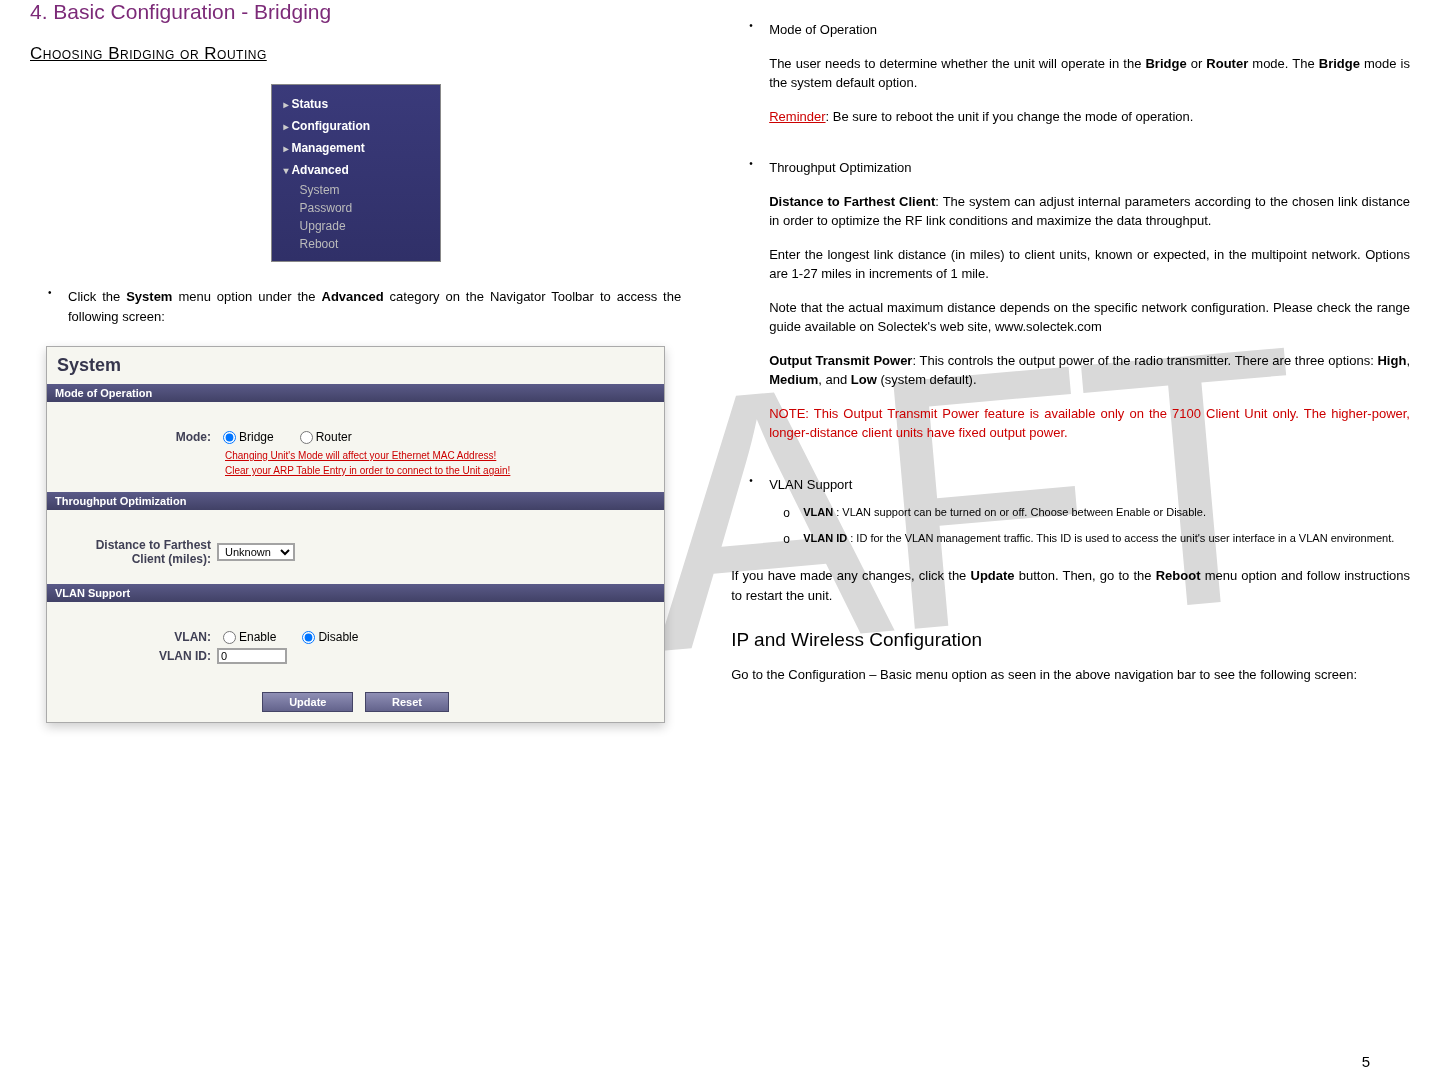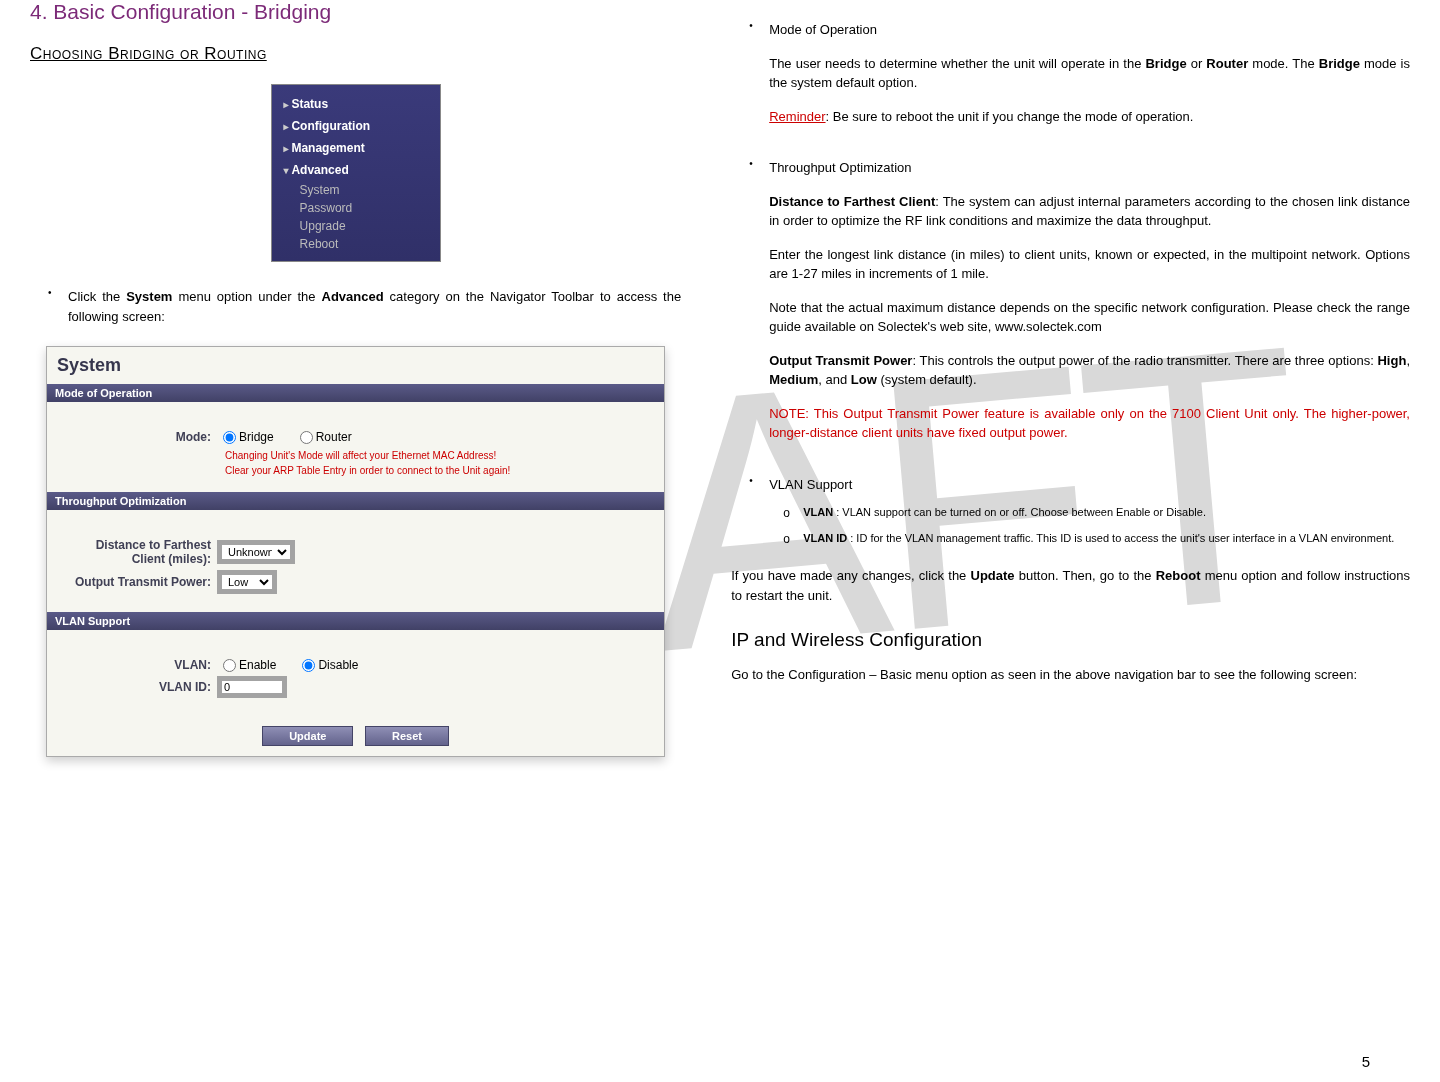--- a/index.html
+++ b/index.html
@@ -159,25 +159,26 @@
     text-align: right;
     padding-right: 6px;
     font-weight: bold;
     color: #404055;
   }
   .warning-txt {
     color: #c00;
     font-size: 10px;
     margin-left: 168px;
     line-height: 1.5;
+    text-decoration: underline;
   }
   input[type="radio"] { margin: 0 3px 0 6px; }
   select, input[type="text"] {
     font-size: 11px;
-    border: 5px solid #a3a3a3;
+    border: 2px solid #a3a3a3;
     background: #fff;
     padding: 0 2px;
   }
   .btn {
     display: inline-block;
     background: linear-gradient(180deg, #8f8fb5 0%, #63638c 100%);
     color: #fff;
     font-size: 11px;
     font-weight: bold;
     padding: 3px 26px;
@@ -255,26 +256,20 @@
       <div class="section-bar">Throughput Optimization</div>
       <div class="form-area">
         <div class="form-row">
           <div class="form-label">
             <span>Distance to Farthest</span><br><span>Client (miles):</span>
           </div>
           <select style="width:78px;">
             <option>Unknown</option>
           </select>
         </div>
-        <div class="form-row">
-          <div class="form-label">Output Transmit Power:</div>
-          <select style="width:60px;">
-            <option>Low</option>
-          </select>
-        </div>
       </div>
       <div class="section-bar">VLAN Support</div>
       <div class="form-area">
         <div class="form-row">
           <div class="form-label">VLAN:</div>
           <input type="radio" style="">
             <span>Enable</span>
           <span style="width:20px;"></span>
           <input type="radio" checked="" style="">
             <span>Disable</span>

